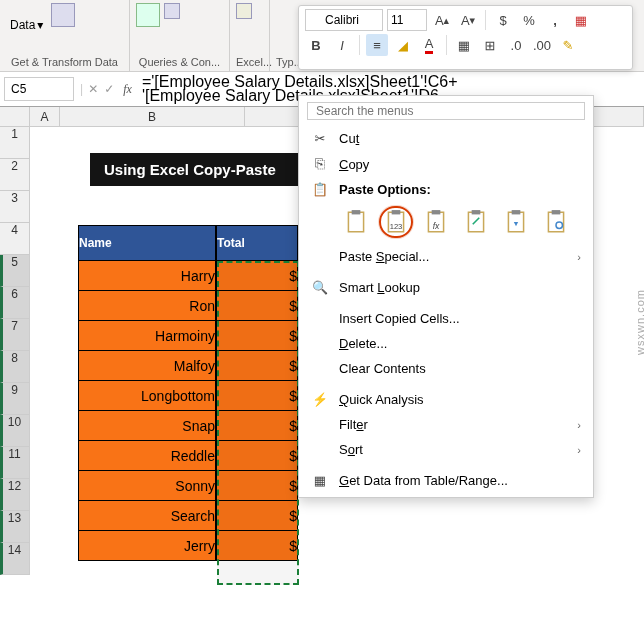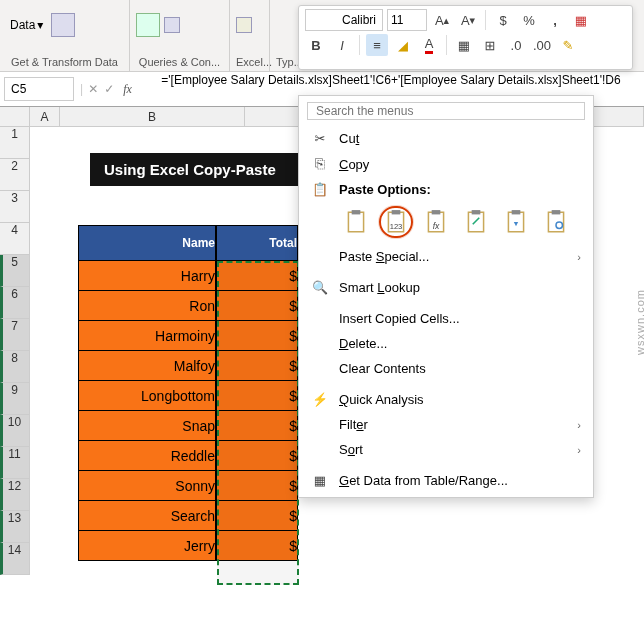--- a/index.html
+++ b/index.html
@@ -1,41 +1,41 @@
 <!DOCTYPE html>
 <html><head>
 <meta charset="utf-8">
 <style>
   * { box-sizing: border-box; margin: 0; padding: 0; font-family: Arial, sans-serif; }
   body { width: 644px; height: 631px; background: #fff; position: relative; overflow: hidden; font-size: 12px; }
 
   
   .ribbon { display: flex; background: #f3f2f1; border-bottom: 1px solid #d0cfce; height: 72px; }
   .ribbon-group { border-right: 1px solid #d0cfce; padding: 3px 6px; display: flex; flex-direction: column; justify-content: space-between; }
-  .ribbon-top { display: flex; gap: 4px; align-items: center; height: 44px; }
+  .ribbon-top { display: flex; gap: 4px; height: 44px; }
   .ribbon-label { font-size: 11px; color: #555; text-align: center; }
   .ribbon-btn { display: inline-flex; align-items: center; gap: 2px; padding: 2px 4px; font-size: 12px; }
   .ribbon-icon { width: 24px; height: 24px; background: #dde; border: 1px solid #99b; display: inline-block; }
   .ribbon-icon.sm { width: 16px; height: 16px; }
 
   
   .mini-toolbar { position: absolute; top: 5px; left: 298px; width: 335px; height: 65px; background: #fff; border: 1px solid #ccc; border-radius: 3px; box-shadow: 0 2px 6px rgba(0,0,0,.15); padding: 3px 6px; z-index: 15; }
   .mini-row { display: flex; align-items: center; gap: 4px; margin-bottom: 3px; }
-  .mini-font { width: 78px; height: 22px; border: 1px solid #ccc; font-size: 12px; padding: 0 6px; text-align: right; }
+  .mini-font { width: 78px; height: 22px; border: 1px solid #ccc; font-size: 12px; padding: 0 19px; }
   .mini-size { width: 40px; height: 22px; border: 1px solid #ccc; font-size: 12px; padding: 0 3px; }
   .mini-btn { width: 22px; height: 22px; display: inline-flex; align-items: center; justify-content: center; font-size: 13px; color: #444; border-radius: 2px; }
   .mini-btn:hover, .mini-btn.on { background: #d2e5f7; }
   .mini-sep { width: 1px; height: 20px; background: #ddd; margin: 0 2px; }
 
   
   .formula-bar { display: flex; align-items: center; height: 35px; border-bottom: 1px solid #a3a3a3; }
   .namebox { width: 70px; height: 24px; border: 1px solid #ccc; font-size: 12px; padding: 0 6px; margin: 0 4px; }
   .fb-sep { color: #ccc; margin: 0 2px; }
   .fx { font-style: italic; font-family: serif; color: #555; margin: 0 6px; }
-  .formula-input { flex: 1; display: flex; flex-direction: row; justify-content: center; font-size: 12px; padding: 0 4px; overflow: hidden; height: 32px; line-height: 14px; }
+  .formula-input { flex: 1; display: flex; flex-direction: column; justify-content: center; font-size: 16px; padding: 0 4px; overflow: hidden; height: 32px; line-height: 14px; }
 
   
   .sheet { position: relative; }
   .corner { width: 30px; height: 20px; background: #f0f0f0; border-right: 1px solid #ccc; border-bottom: 1px solid #ccc; display: inline-block; }
   .col-headers { display: flex; height: 20px; }
   .col-h { background: #f0f0f0; border-right: 1px solid #ccc; border-bottom: 1px solid #ccc; text-align: center; font-size: 12px; line-height: 20px; color: #333; }
   .row-h { width: 30px; background: #f0f0f0; border-right: 1px solid #ccc; border-bottom: 1px solid #ccc; text-align: center; font-size: 12px; color: #333; }
   .row-h.sel { background: #d5d5d5; border-left: 3px solid #217346; padding-right: 3px; }
 
   .grid-area { position: relative; }
@@ -44,21 +44,21 @@
   .c-a { width: 30px; }
   .c-b { width: 185px; }
   .c-crest { flex: 1; }
 
   
   .title-wrap { position: absolute; left: 90px; top: 26px; width: 500px; }
   .title-bar { background: #141414; color: #fff; font-size: 15px; font-weight: bold; padding: 8px 14px; }
 
   .data-table { position: absolute; left: 78px; top: 98px; width: 222px; }
   .dt-header { display: flex; background: #2f5597; color: #fff; font-weight: bold; }
-  .dt-header > div { padding: 10px 0; text-align: right; border: 1px solid #000; }
+  .dt-header > div { padding: 10px 0; text-align: left; border: 1px solid #000; }
   .dt-row { display: flex; }
   .dt-row > div { padding: 6.5px 0; text-align: right; border: 1px solid #000; border-top: none; font-size: 14px; background: #f97316; }
   .dt-name { width: 138px; }
   .dt-total { width: 82px; }
   .sel-overlay { position: absolute; left: 217px; top: 134px; width: 82px; height: 324px; background: rgba(0,0,0,.04); border: 2px dashed #1a7f37; pointer-events: none; z-index: 5; }
 
   
   .ctx-menu { position: absolute; top: 95px; left: 298px; width: 296px; background: #fff; border: 1px solid #ccc; box-shadow: 0 4px 12px rgba(0,0,0,.2); font-size: 13px; z-index: 20; padding-bottom: 4px; }
   .ctx-search { margin: 6px 8px; }
   .ctx-search input { width: 100%; height: 18px; border: 1px solid #ccc; padding: 0 8px; font-size: 12px; }

